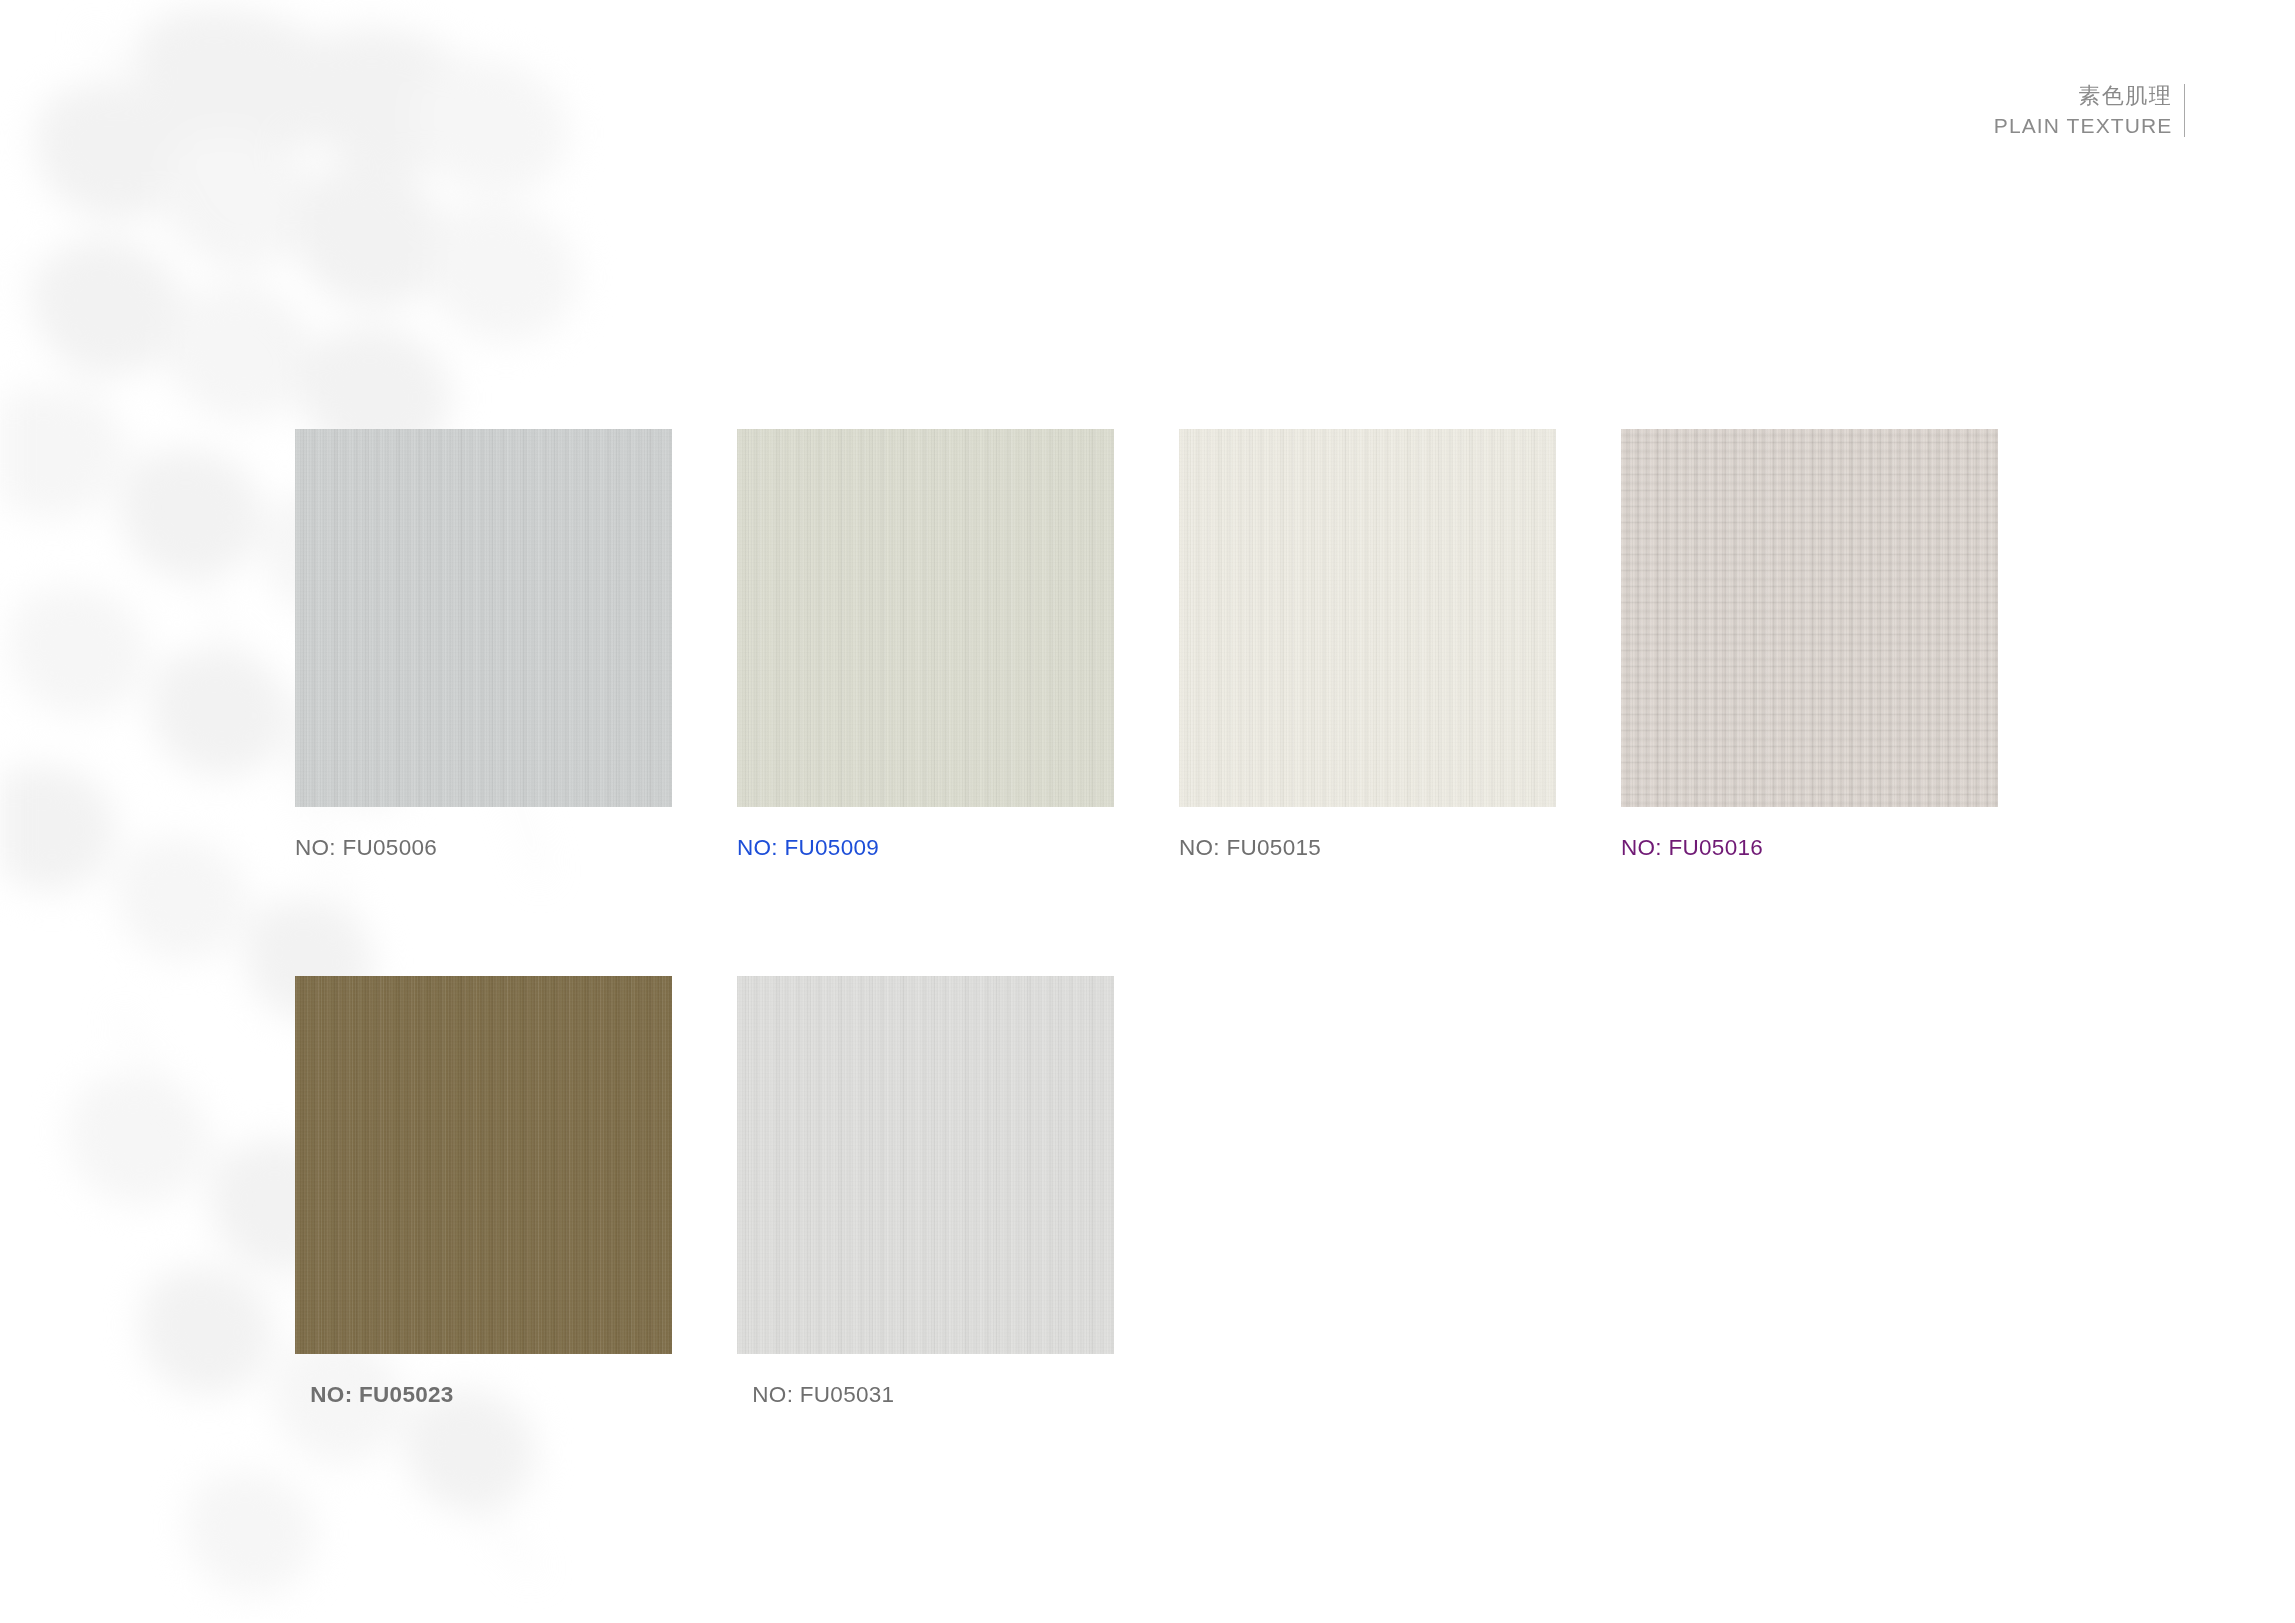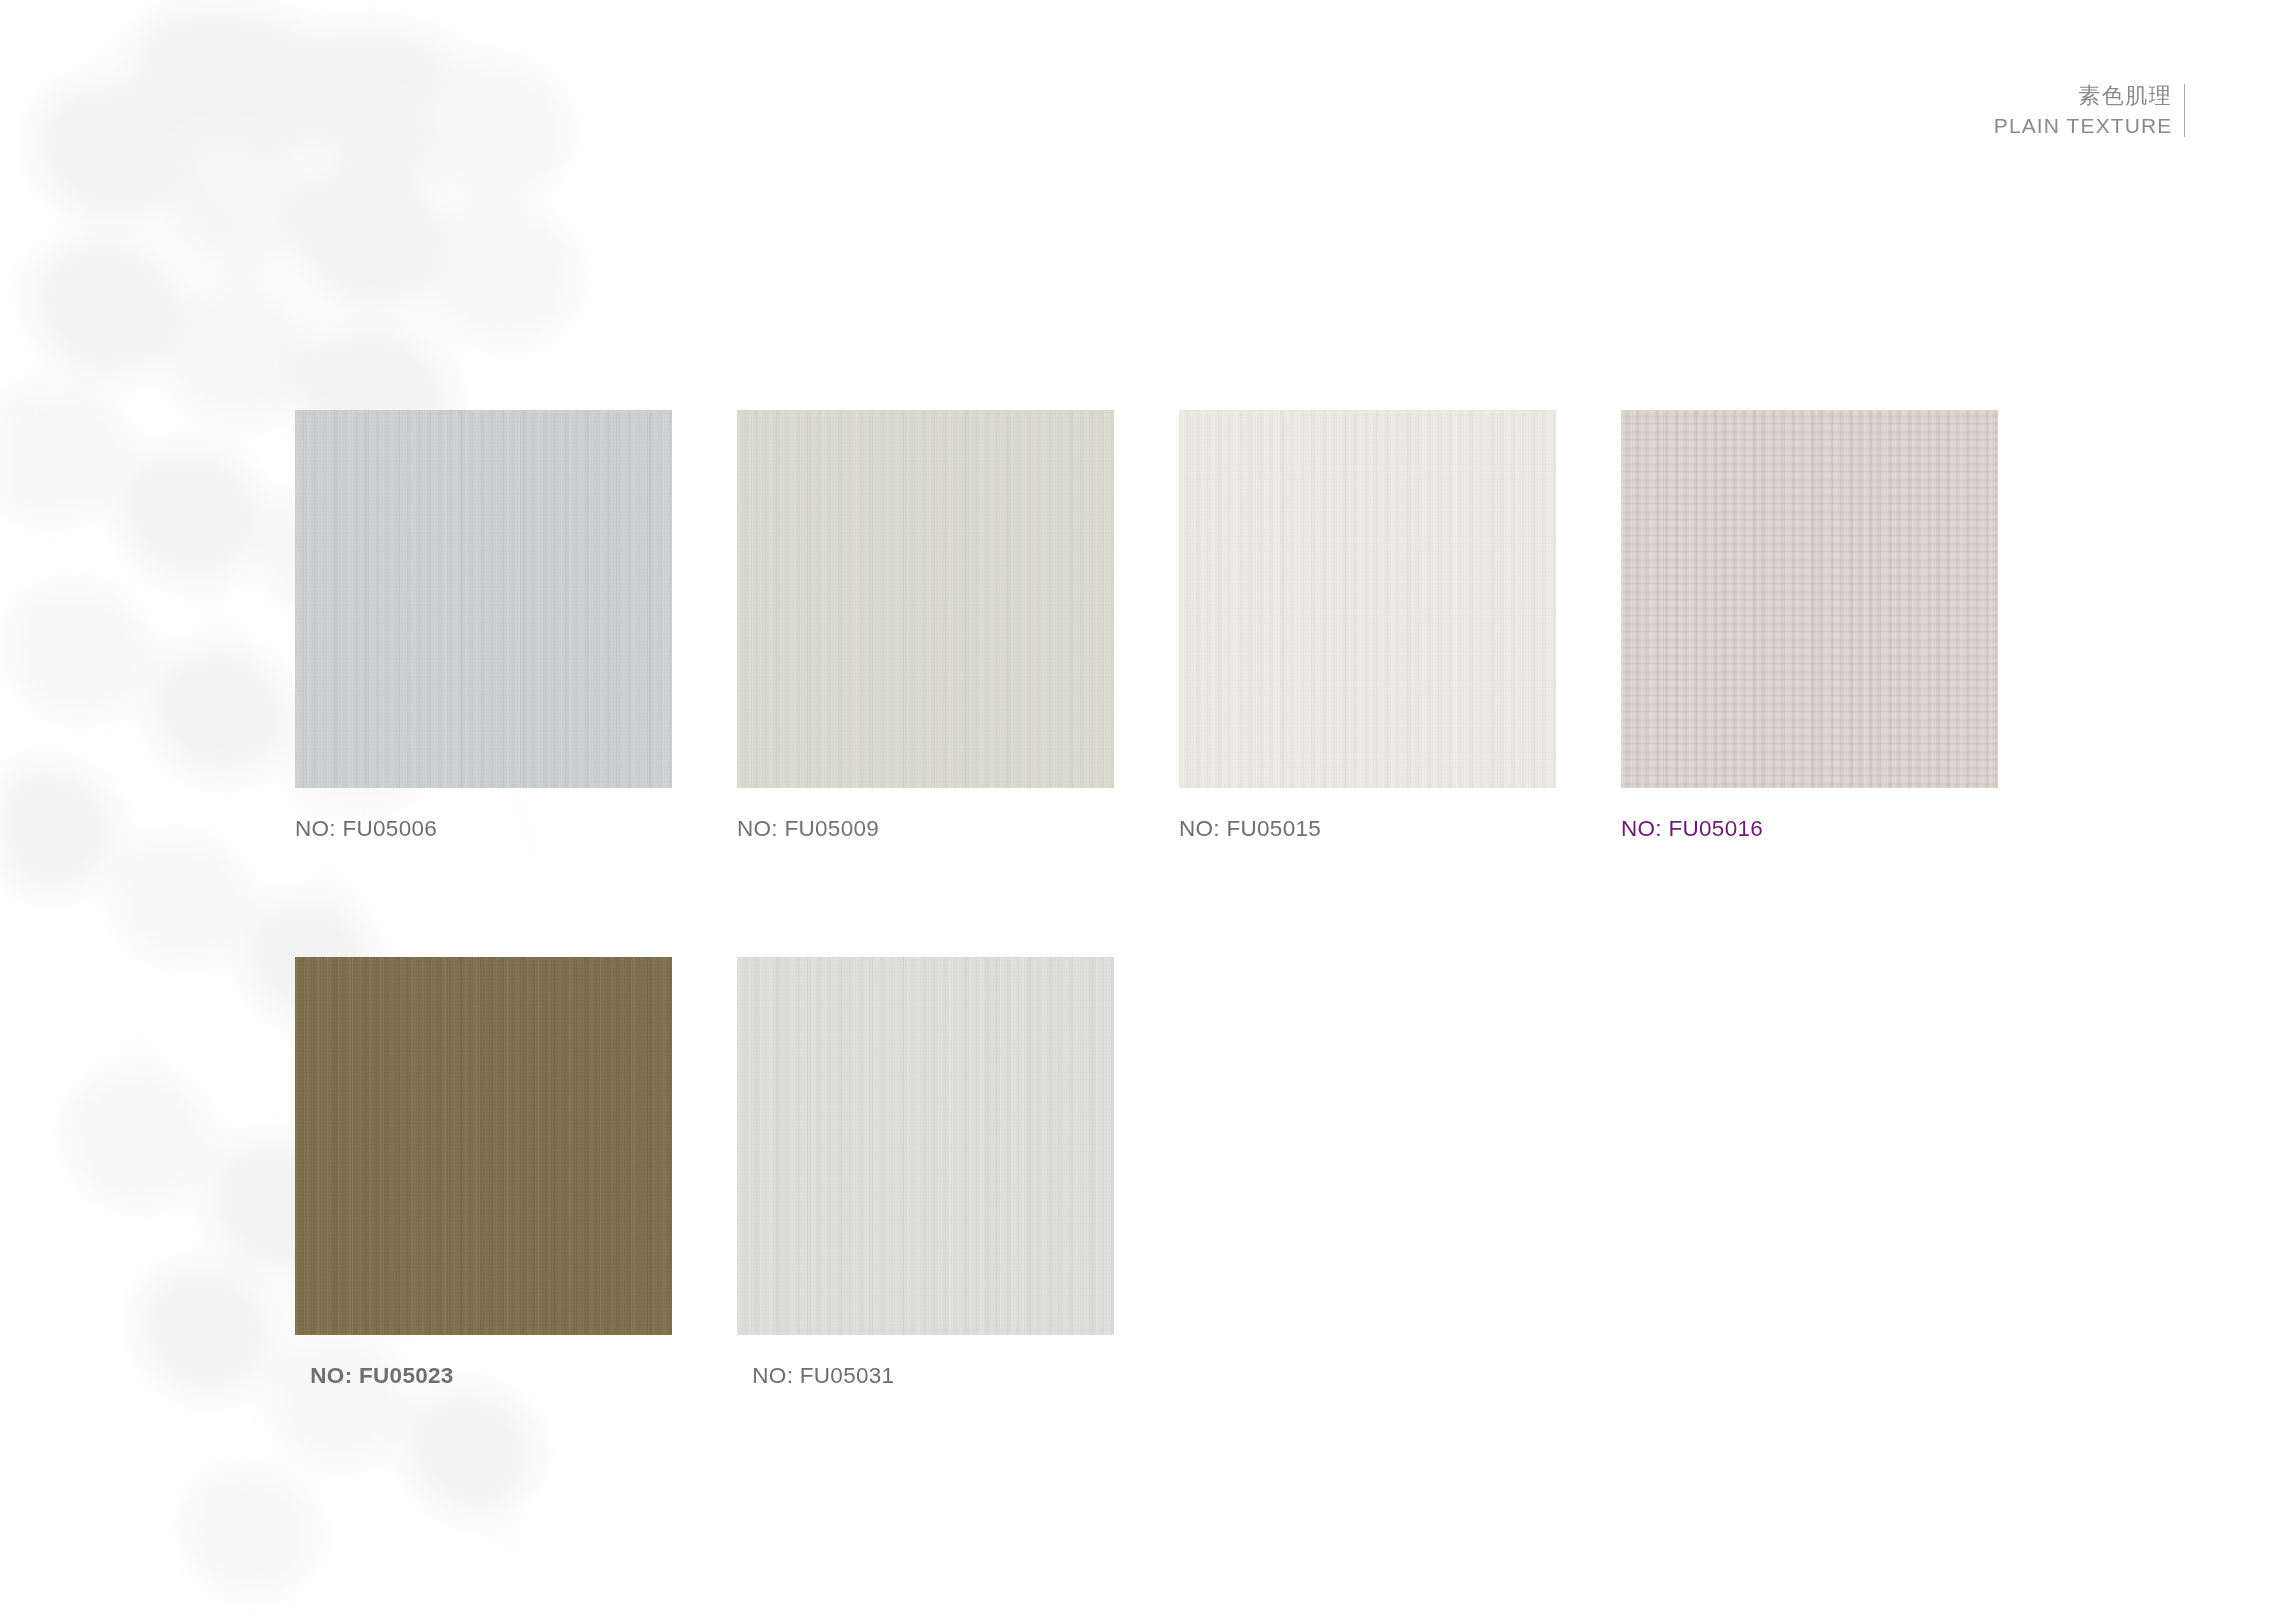--- a/index.html
+++ b/index.html
@@ -90,21 +90,21 @@
     background: #a9a9a9;
     align-self: stretch;
     margin-top: 2px;
     margin-bottom: 2px;
   }
 
   
   #swatch-grid {
     position: absolute;
     left: 295px;
-    top: 410px;
+    top: 429px;
     width: 1700px;
     z-index: 4;
     display: grid;
     grid-template-columns: repeat(4, 377px);
     column-gap: 65px;
     row-gap: 115px;
   }
 
   .swatch-cell {
     width: 377px;
@@ -281,21 +281,21 @@
 
   <div id="swatch-grid">
 
     <div class="swatch-cell row-1">
       <div class="swatch-chip" style="background-color: rgb(206, 209, 209);"></div>
       <div class="swatch-label" style="color: rgb(111, 111, 111);">NO: FU05006</div>
     </div>
 
     <div class="swatch-cell row-1">
       <div class="swatch-chip" style="background-color: rgb(220, 221, 208);"></div>
-      <div class="swatch-label" style="color: #737373;">NO: FU05009</div>
+      <div class="swatch-label" style="color: #1d4ed8;">NO: FU05009</div>
     </div>
 
     <div class="swatch-cell row-1">
       <div class="swatch-chip" style="background-color: rgb(238, 236, 227);"></div>
       <div class="swatch-label" style="color: rgb(111, 111, 111);">NO: FU05015</div>
     </div>
 
     <div class="swatch-cell row-1">
       <div class="swatch-chip slubby" style="background-color: rgb(222, 215, 209);"></div>
       <div class="swatch-label" style="color: #701a75;">NO: FU05016</div>

